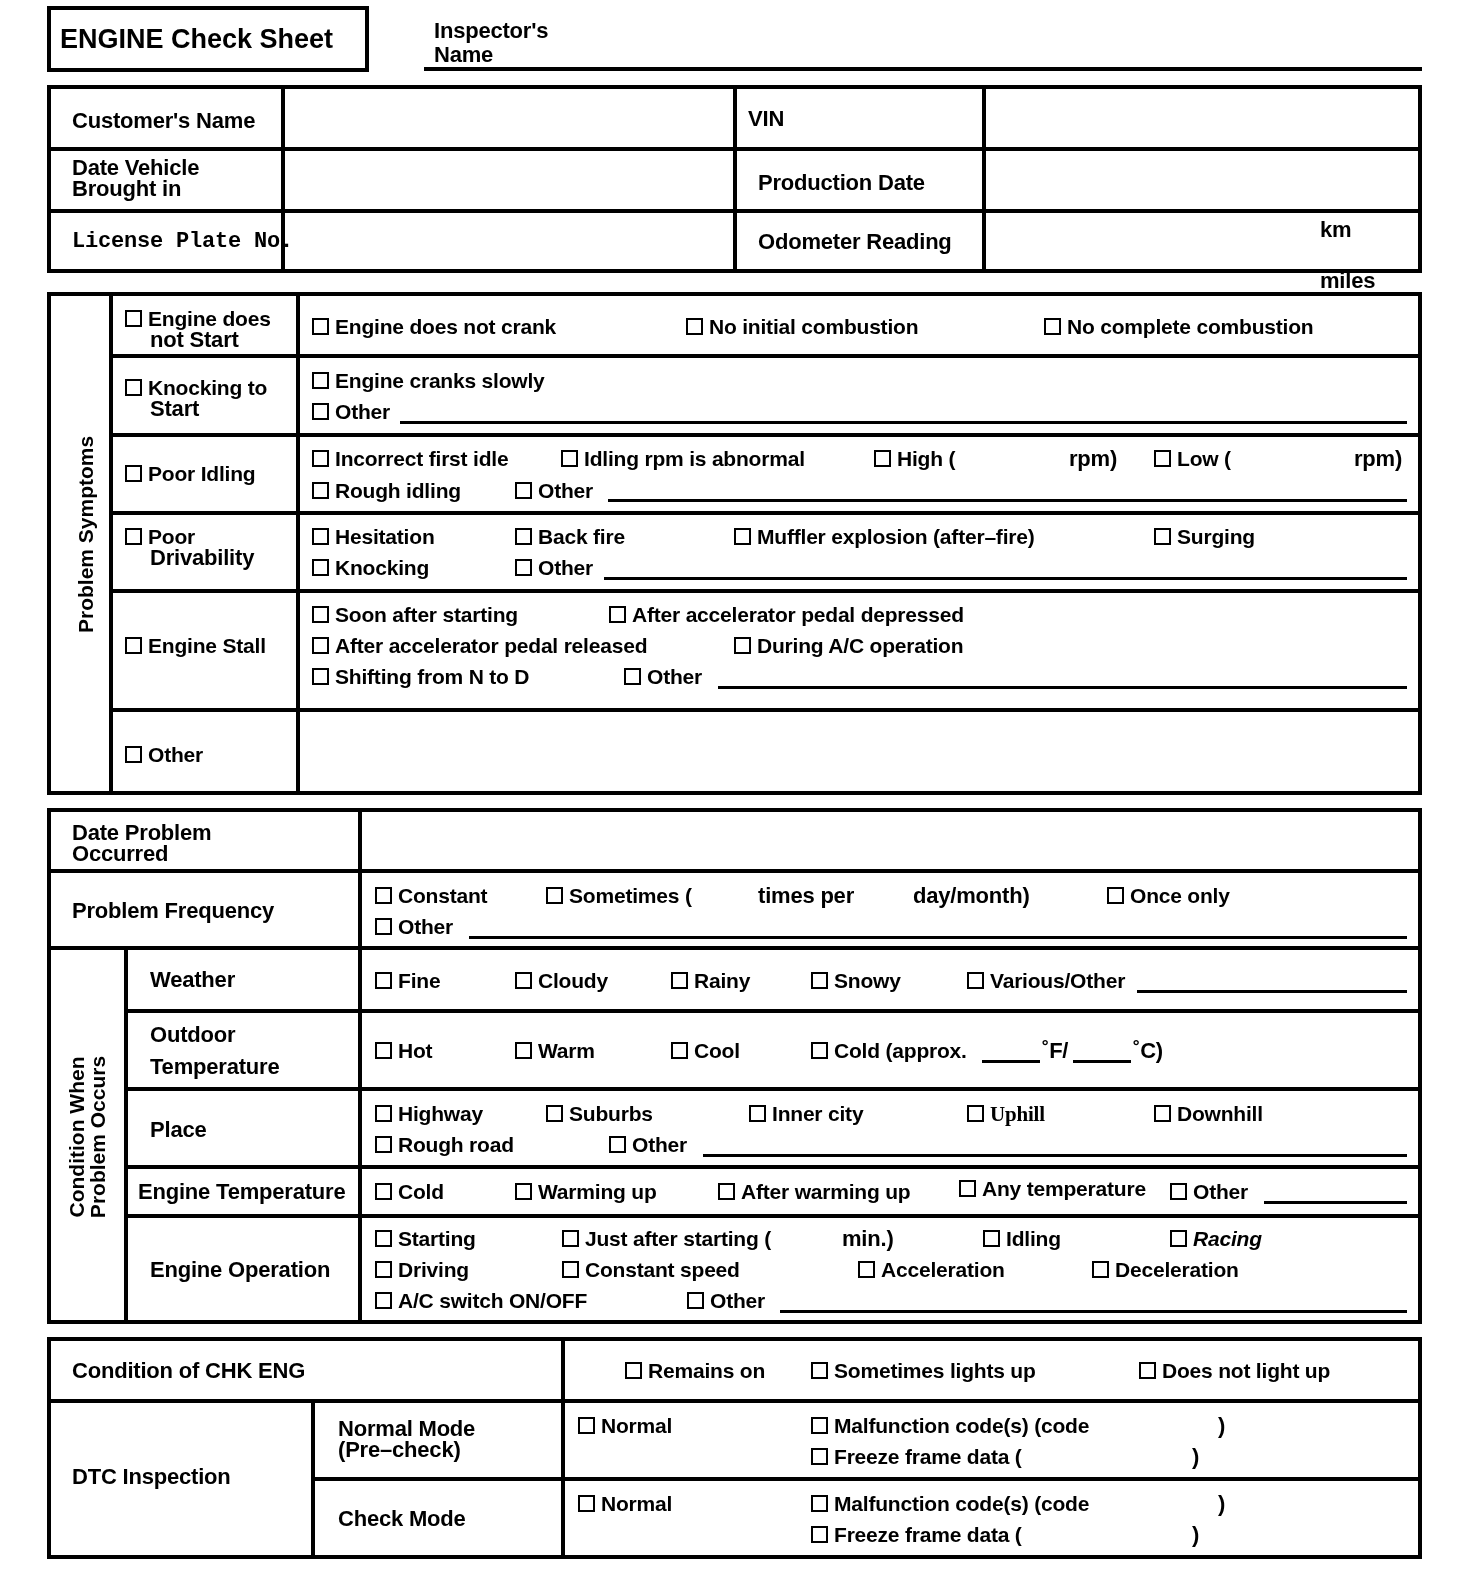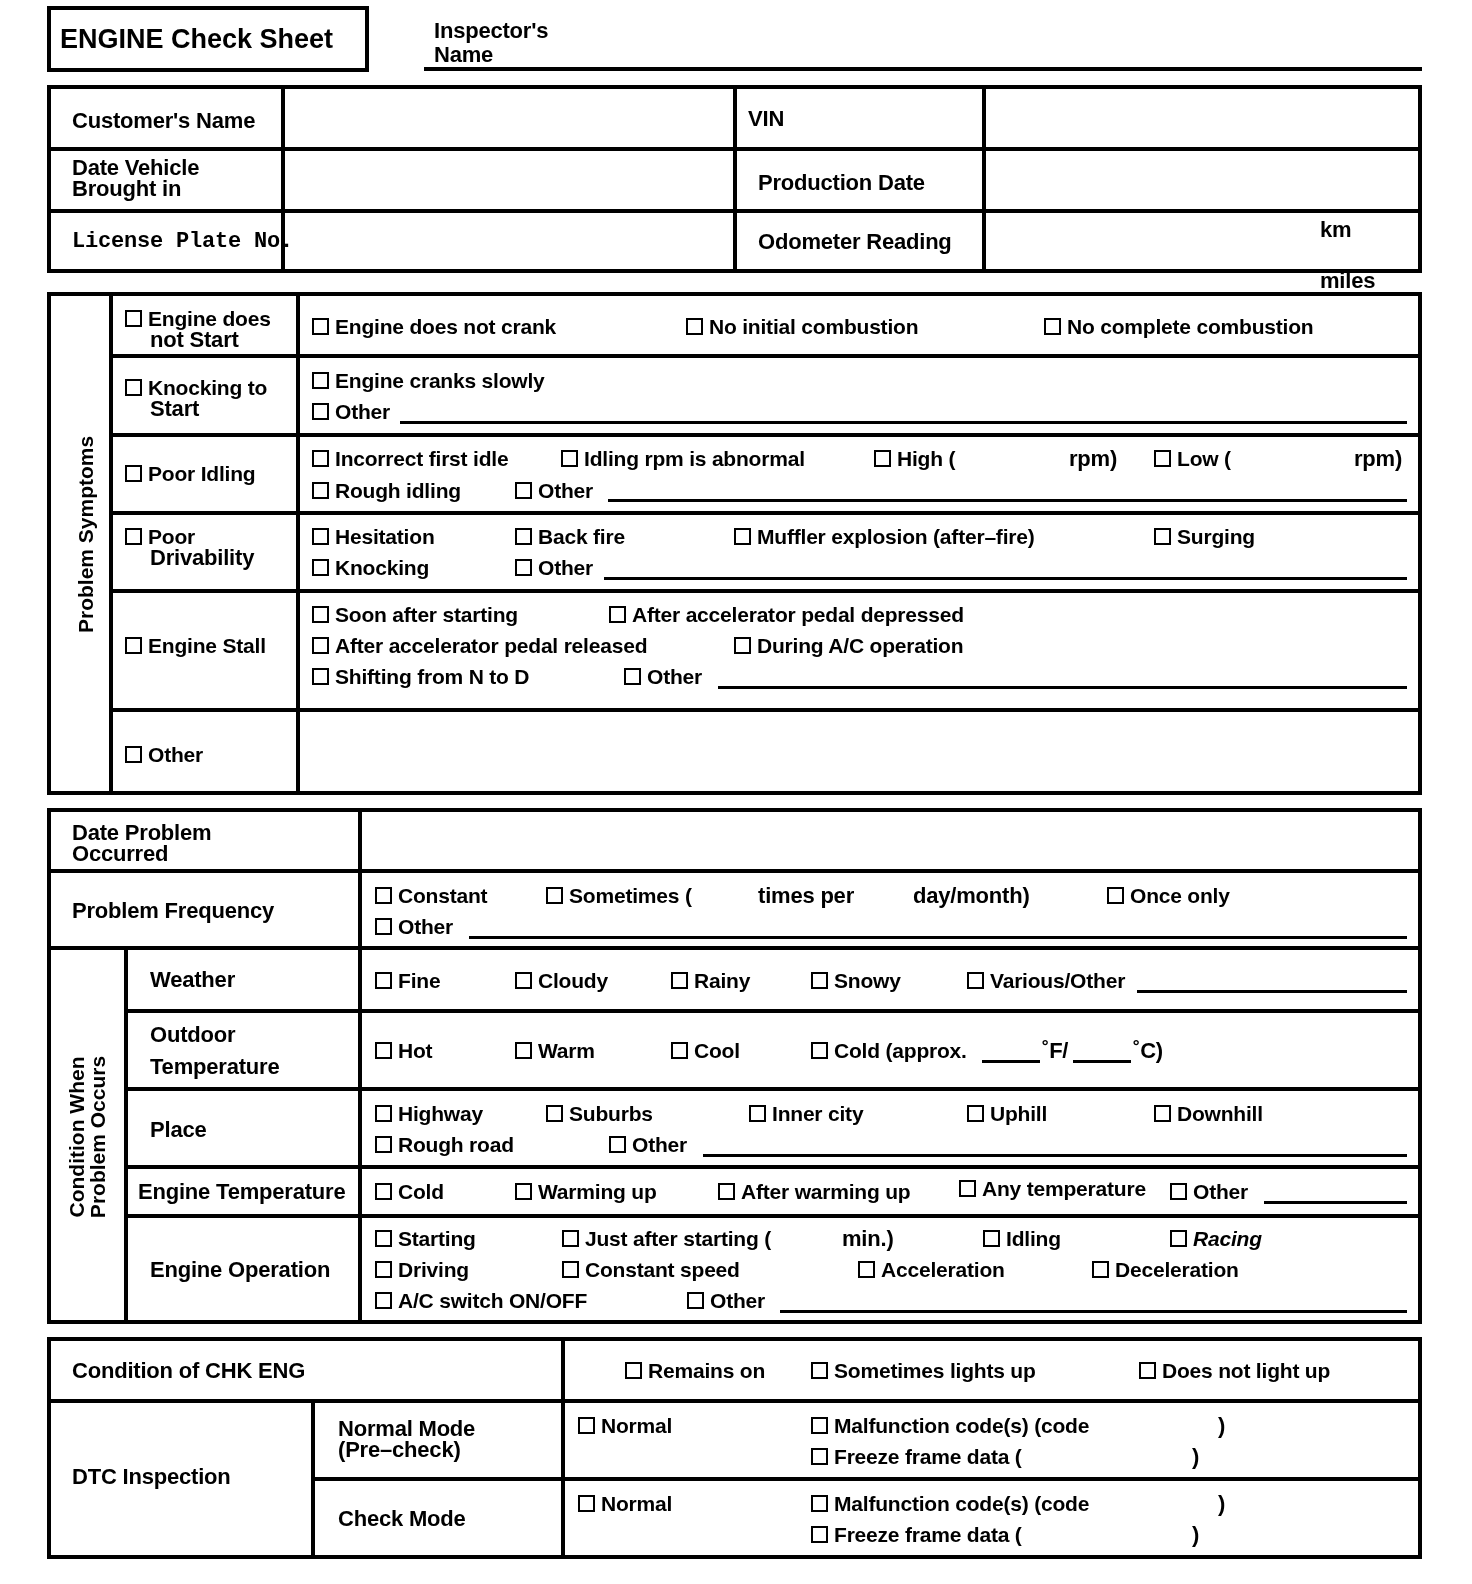--- a/index.html
+++ b/index.html
@@ -147,21 +147,21 @@
 <div class="cb" style="left:811px;top:1040px;"><span class="box"></span><span>Cold (approx.</span></div>
 <div class="ul" style="left:982px;top:1060px;width:58px;"></div>
 <div class="t" style="left:1042px;top:1040px;">˚F/</div>
 <div class="ul" style="left:1073px;top:1060px;width:58px;"></div>
 <div class="t" style="left:1133px;top:1040px;">˚C)</div>
 
 <div class="t" style="left:150px;top:1119px;">Place</div>
 <div class="cb" style="left:375px;top:1103px;"><span class="box"></span><span>Highway</span></div>
 <div class="cb" style="left:546px;top:1103px;"><span class="box"></span><span>Suburbs</span></div>
 <div class="cb" style="left:749px;top:1103px;"><span class="box"></span><span>Inner city</span></div>
-<div class="cb" style="left:967px;top:1103px;"><span class="box"></span><span>Uphill</span></div>
+<div class="cb" style="left:967px;top:1103px;font-family:Liberation Serif, serif;"><span class="box"></span><span>Uphill</span></div>
 <div class="cb" style="left:1154px;top:1103px;"><span class="box"></span><span>Downhill</span></div>
 <div class="cb" style="left:375px;top:1134px;"><span class="box"></span><span>Rough road</span></div>
 <div class="cb" style="left:609px;top:1134px;"><span class="box"></span><span>Other</span></div>
 <div class="ul" style="left:703px;top:1154px;width:704px;"></div>
 
 <div class="t" style="left:138px;top:1181px;">Engine Temperature</div>
 <div class="cb" style="left:375px;top:1181px;"><span class="box"></span><span>Cold</span></div>
 <div class="cb" style="left:515px;top:1181px;"><span class="box"></span><span>Warming up</span></div>
 <div class="cb" style="left:718px;top:1181px;"><span class="box"></span><span>After warming up</span></div>
 <div class="cb" style="left:959px;top:1178px;"><span class="box"></span><span>Any temperature</span></div>

